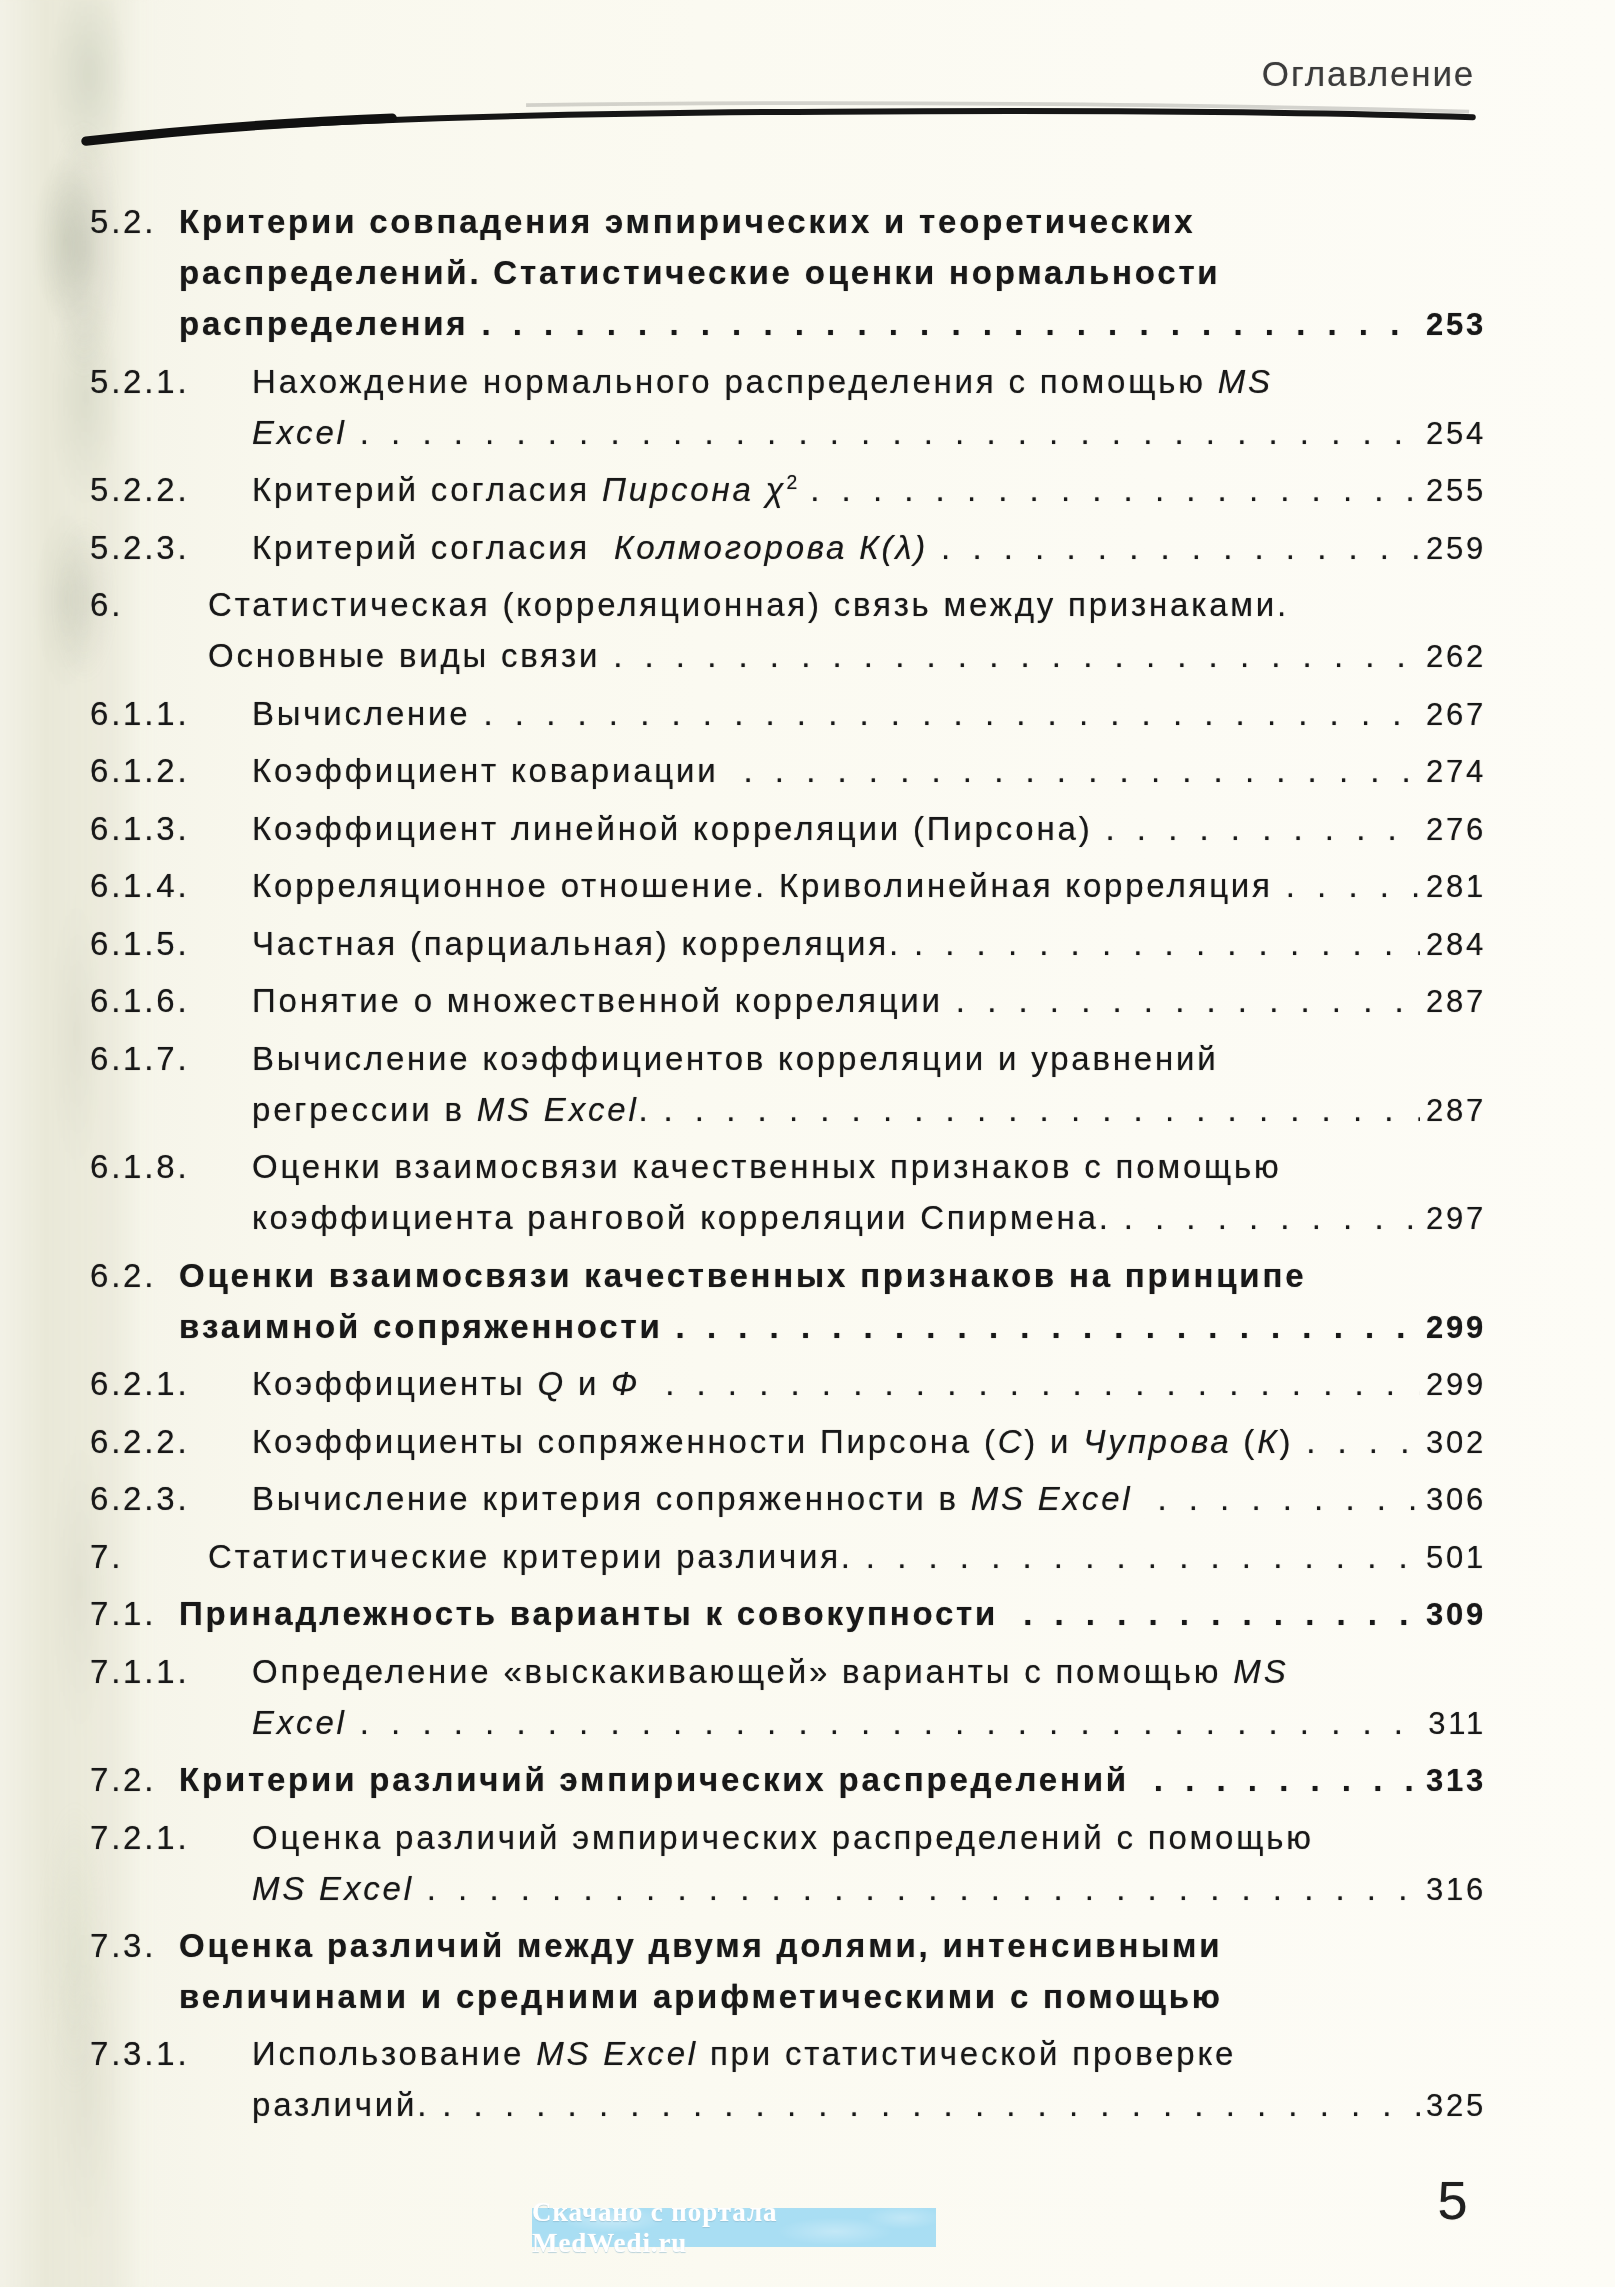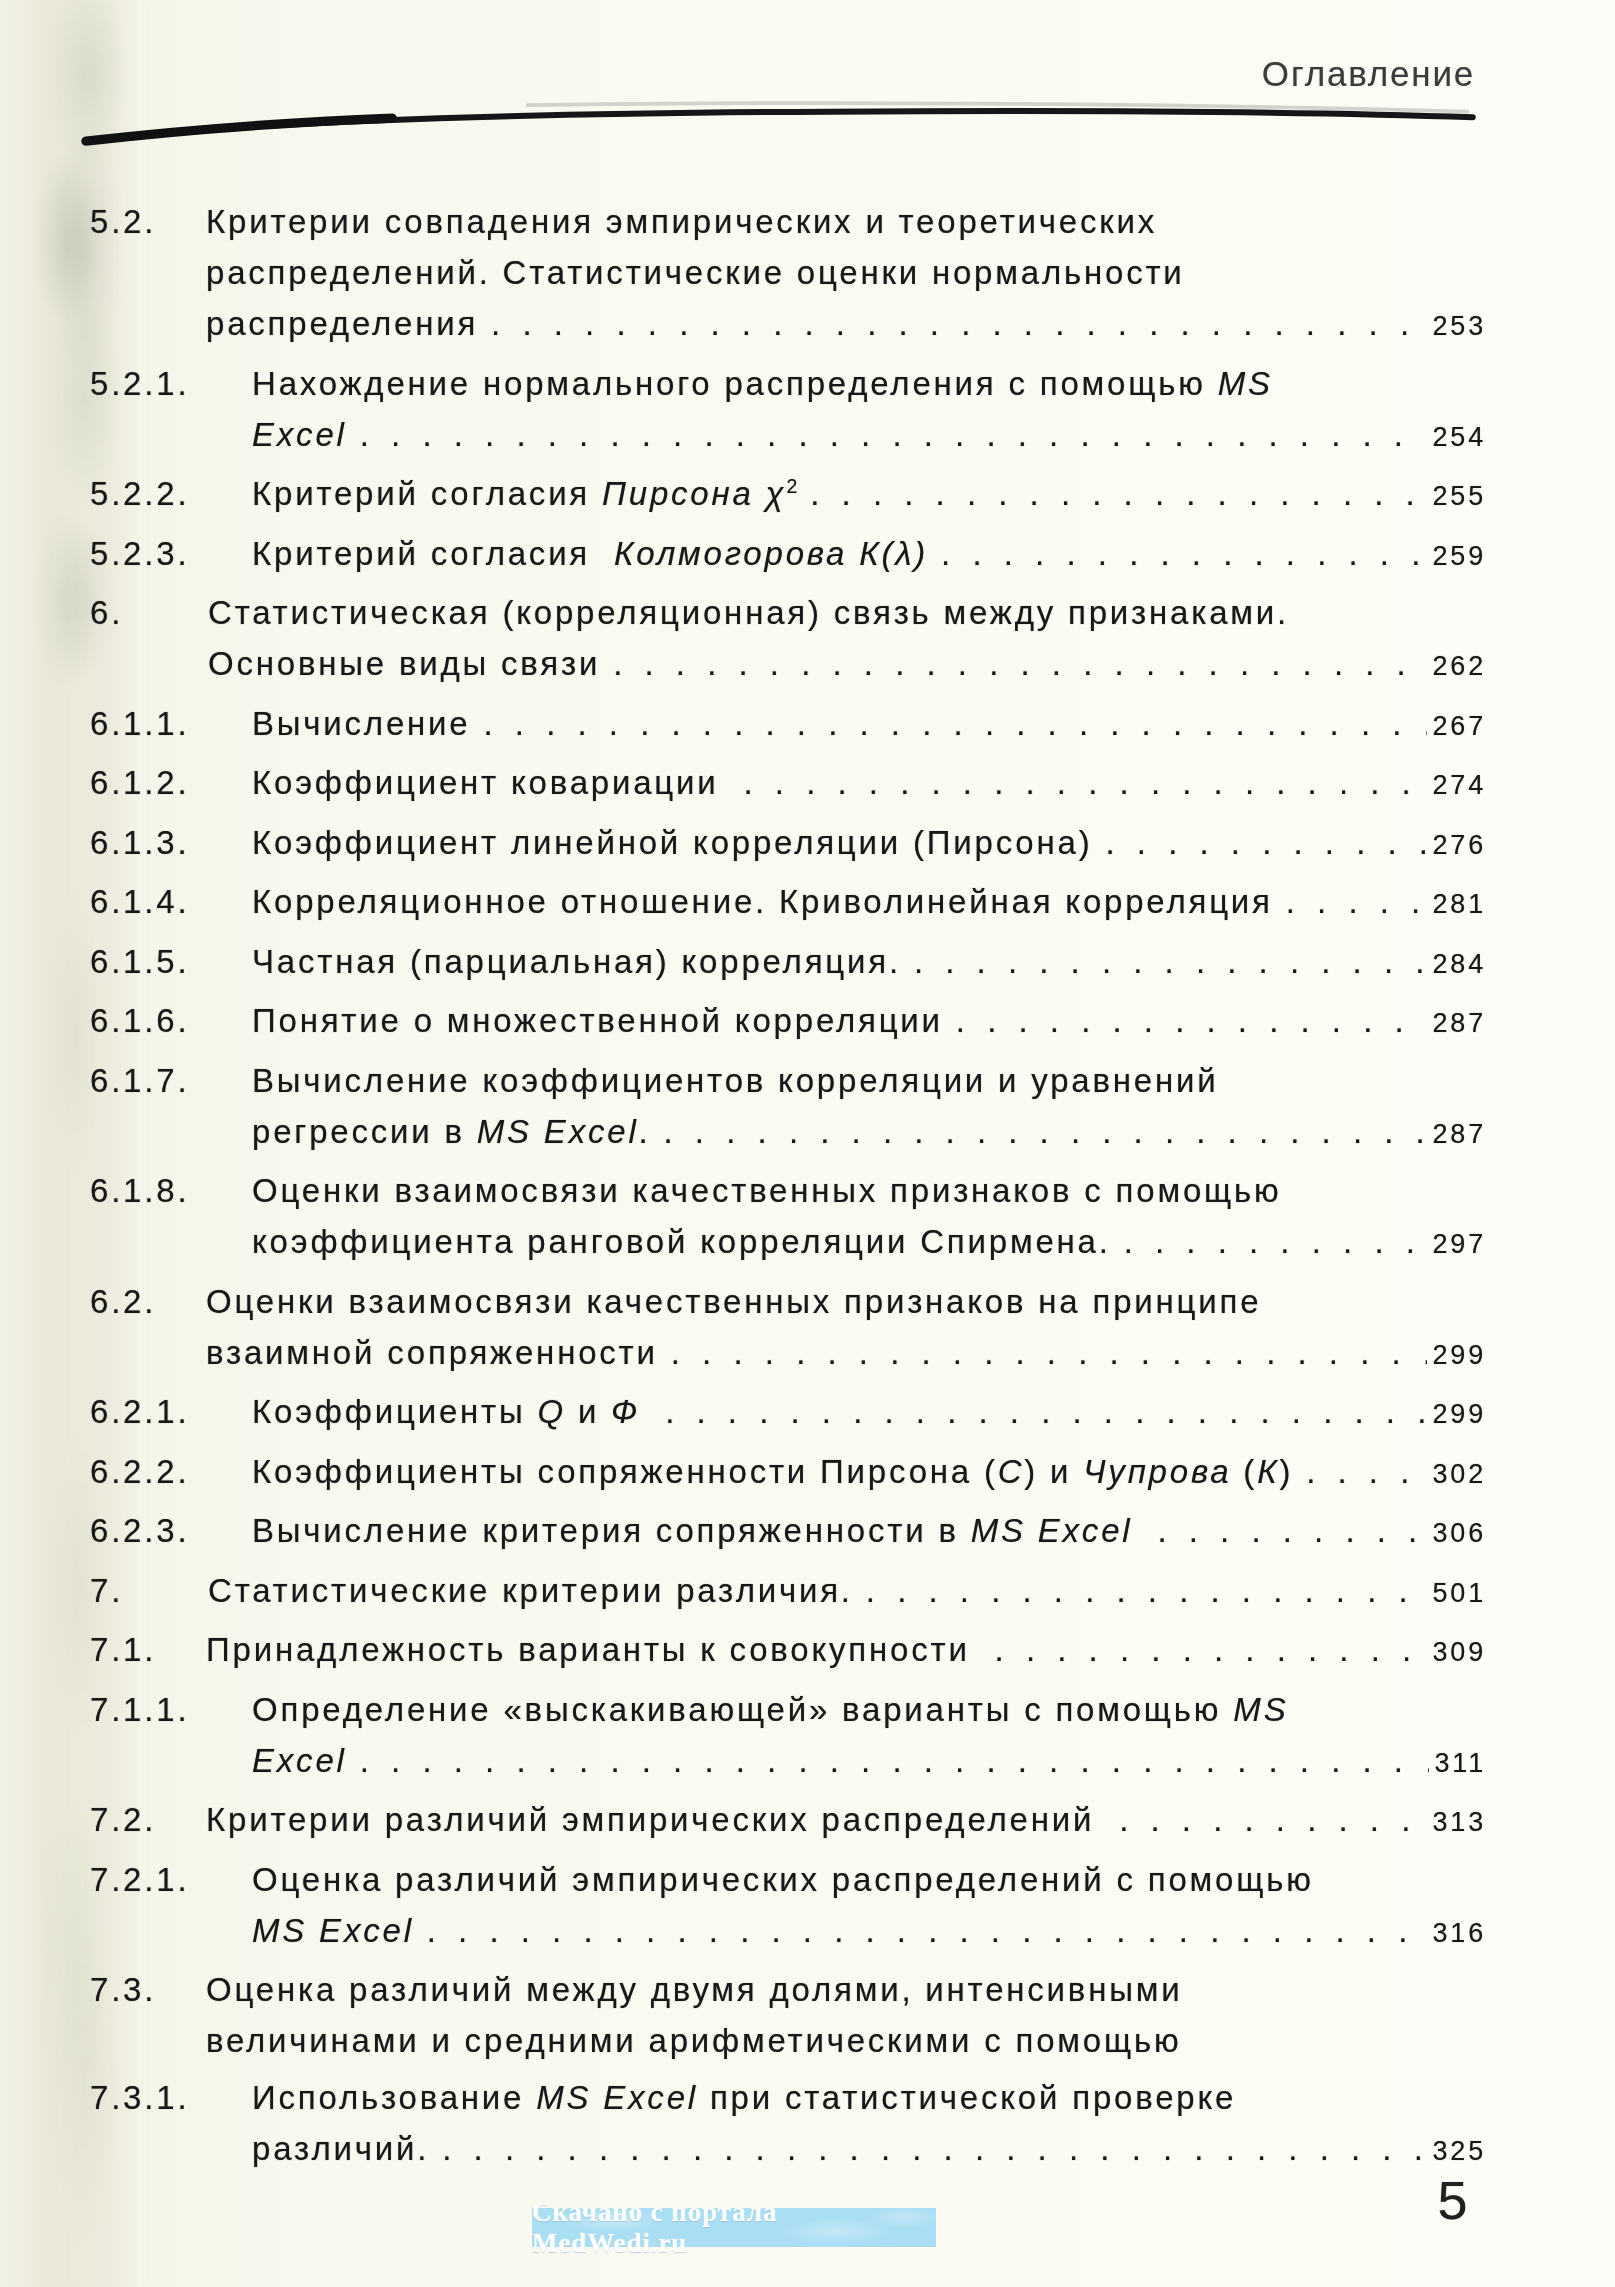--- a/index.html
+++ b/index.html
@@ -41,32 +41,32 @@
   .rule{position:absolute;left:0;top:0;pointer-events:none;}
 
   .toc{
     position:absolute;left:90px;top:196px;width:1396px;
     font-size:33px;letter-spacing:2.8px;
     text-shadow:0 0 1px rgba(25,25,25,0.55);
   }
   .entry{position:relative;margin-bottom:5.5px;}
   .entry .num{position:absolute;left:0;top:0;line-height:51px;white-space:pre;}
   .level1 .lines{margin-left:118px;}
-  .level2 .lines{margin-left:116px;}
+  .level2 .lines{margin-left:89px;font-weight:bold;}
   .level3 .lines{margin-left:162px;}
   .line{display:flex;align-items:baseline;line-height:51px;}
   .txt{white-space:pre;flex:0 0 auto;}
   .it{font-style:italic;}
   sup{font-size:19.4px;line-height:0;letter-spacing:0;}
   .dots{
     flex:1 1 auto;min-width:0;overflow:hidden;white-space:nowrap;
     margin:0 5.5px 0 13px;letter-spacing:6.5px;
   }
   .dots::after{content:". . . . . . . . . . . . . . . . . . . . . . . . . . . . . . . . . . . . . . . . . . . . . . . . . . . . . . . . . . . . ";}
-  .pg{flex:0 0 auto;font-size:27px;}
+  .pg{flex:0 0 auto;font-size:31px;}
 
   .watermark{
     position:absolute;left:532px;top:2208px;width:404px;height:39px;
     display:flex;align-items:center;justify-content:center;
     background-color:#a9def3;
     background-image:
       radial-gradient(74px 18.5px at 20% 30%, rgba(255,255,255,0.35), transparent 70%),
       radial-gradient(83px 20px at 75% 60%, rgba(255,255,255,0.30), transparent 70%),
       radial-gradient(55px 16.6px at 92% 25%, rgba(255,255,255,0.28), transparent 70%);
   }

